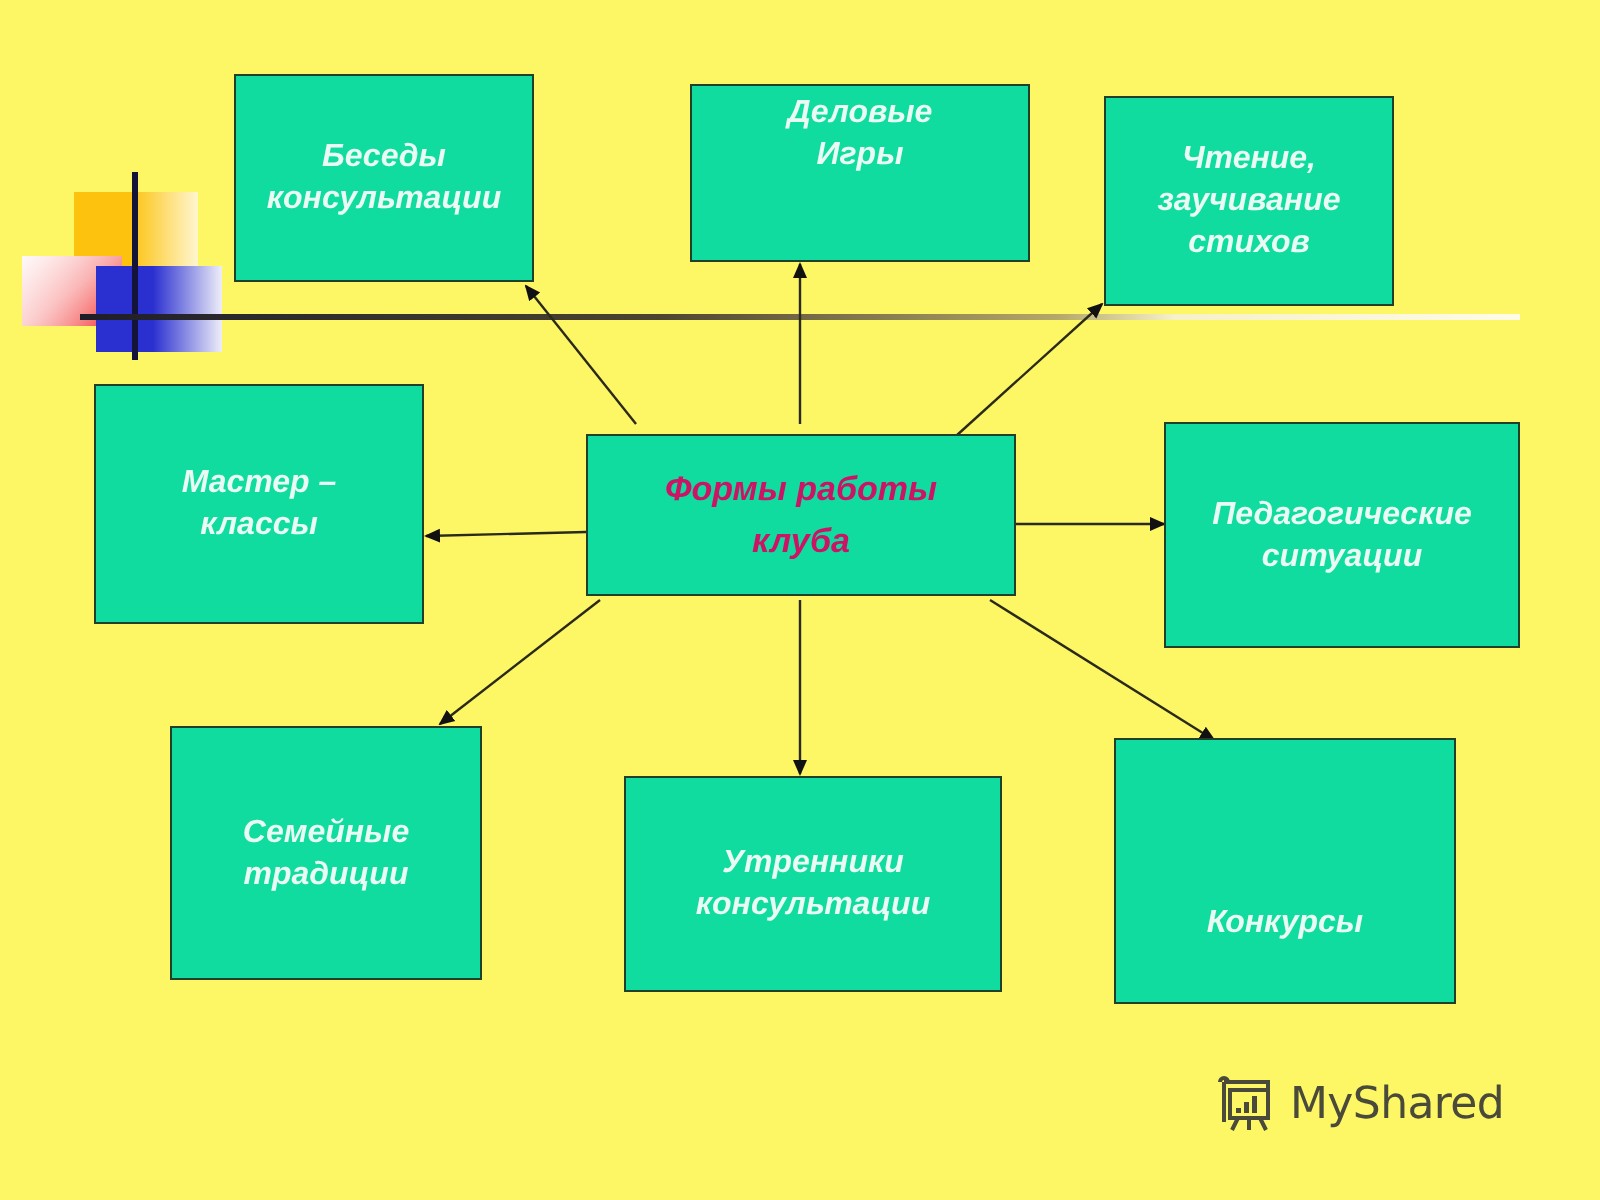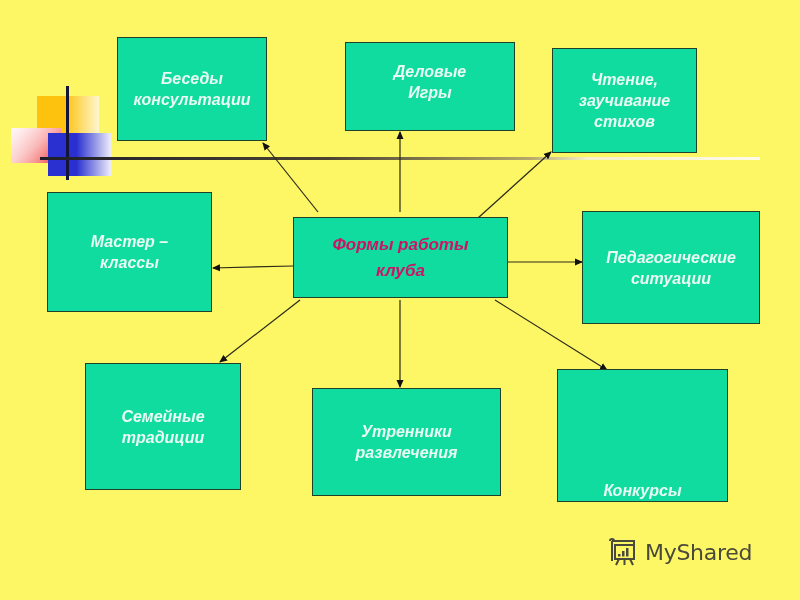--- a/index.html
+++ b/index.html
@@ -63,21 +63,21 @@
     <line x1="400" y1="300" x2="400" y2="387"></line>
     <line x1="495" y1="300" x2="607" y2="370"></line>
   </g>
 </svg>
 
 <div class="box" style="left:117px; top:37px; width:150px; height:104px;">
   <span>Беседы
 консультации</span>
 </div>
 
-<div class="box" style="left:345px; top:42px; width:170px; height:89px; align-items:flex-start; padding-top:18px;">
+<div class="box" style="left:345px; top:42px; width:170px; height:89px; align-items:flex-start; padding-top:3px;">
   <span>Деловые
 Игры</span>
 </div>
 
 <div class="box" style="left:552px; top:48px; width:145px; height:105px;">
   <span>Чтение,
 заучивание
 стихов</span>
 </div>
 
@@ -96,24 +96,24 @@
 ситуации</span>
 </div>
 
 <div class="box" style="left:85px; top:363px; width:156px; height:127px;">
   <span>Семейные
 традиции</span>
 </div>
 
 <div class="box" style="left:312px; top:388px; width:189px; height:108px;">
   <span>Утренники
-развлечения</span>
+консультации</span>
 </div>
 
-<div class="box" style="left:557px; top:369px; width:171px; height:133px; align-items:flex-end; padding-top:52px;">
+<div class="box" style="left:557px; top:369px; width:171px; height:133px; align-items:center; padding-top:52px;">
   <span>Конкурсы</span>
 </div>
 
 <div class="watermark">
   <svg width="34" height="34" viewBox="0 0 34 34">
     <g fill="none" stroke="#4a4a3a" stroke-width="2">
       <path d="M6 6 h22 v4 M6 6 v20"></path>
       <rect x="9" y="10" width="19" height="14"></rect>
       <path d="M4 6 a2 2 0 0 1 4 0"></path>
       <path d="M13 24 l-3 6 M18.5 24 v6 M24 24 l3 6"></path>

